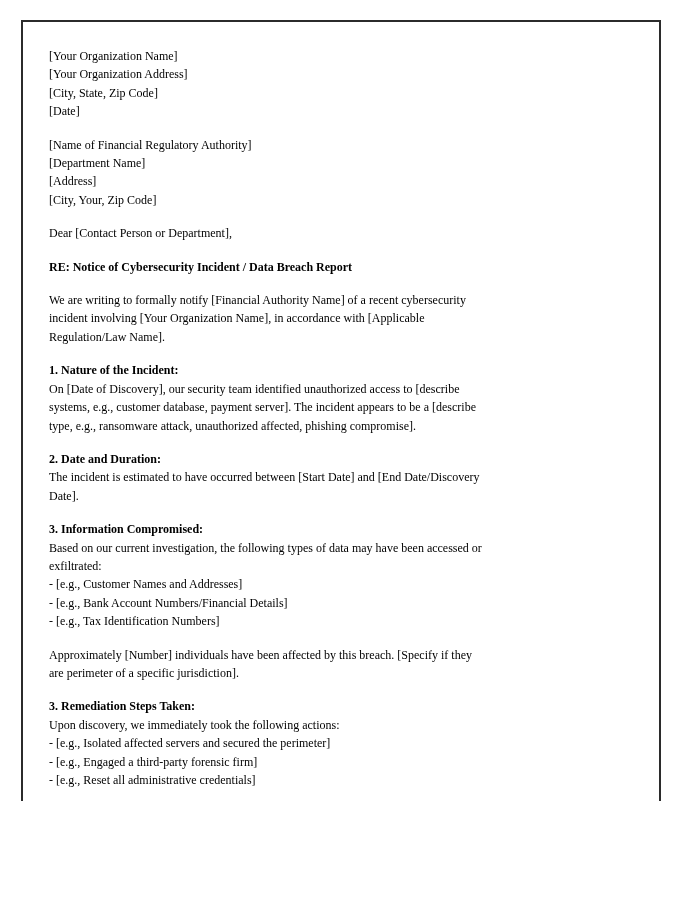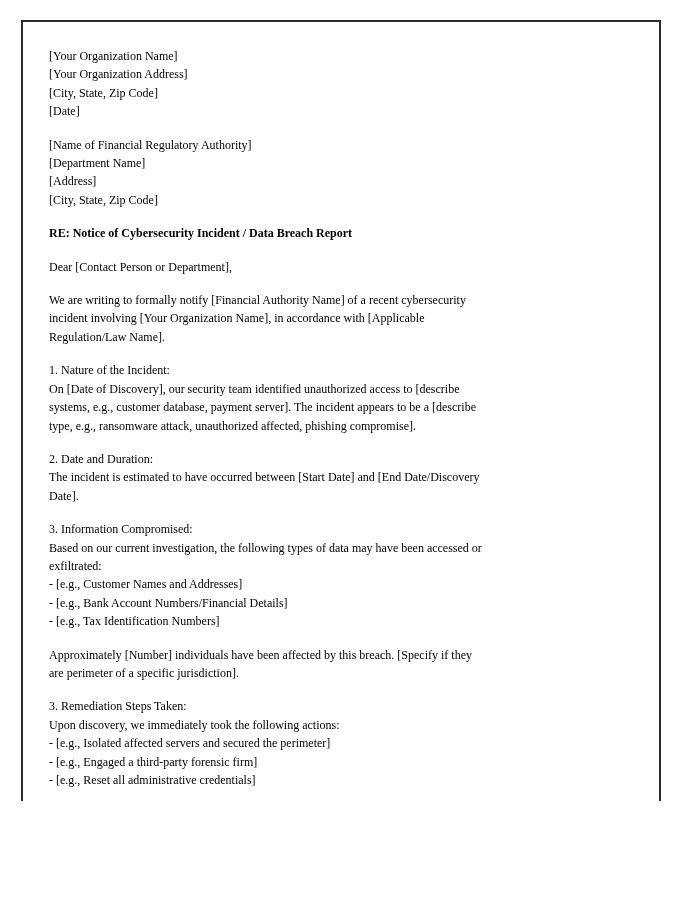--- a/index.html
+++ b/index.html
@@ -37,21 +37,21 @@
     margin: 0 0 15px 0;
     white-space: pre-line;
   }
   .bold {
     font-weight: bold;
   }
   .section {
     margin: 0 0 15px 0;
   }
   .section .section-heading {
-    font-weight: normal;
+    font-weight: bold;
     white-space: pre-line;
   }
   .section .section-body {
     white-space: pre-line;
   }
 </style>
 </head>
 <body>
 
 <div class="canvas">
@@ -59,25 +59,25 @@
     <div class="letter-content">
 
       <div class="para">[Your Organization Name]
 [Your Organization Address]
 [City, State, Zip Code]
 [Date]</div>
 
       <div class="para">[Name of Financial Regulatory Authority]
 [Department Name]
 [Address]
-[City, State, Zip Code]</div>
+[City, Your, Zip Code]</div>
+
+      <div class="para">Dear [Contact Person or Department],</div>
 
       <div class="para bold">RE: Notice of Cybersecurity Incident / Data Breach Report</div>
-
-      <div class="para">Dear [Contact Person or Department],</div>
 
       <div class="para">We are writing to formally notify [Financial Authority Name] of a recent cybersecurity
 incident involving [Your Organization Name], in accordance with [Applicable
 Regulation/Law Name].</div>
 
       <div class="section">
         <div class="section-heading">1. Nature of the Incident:</div>
         <div class="section-body">On [Date of Discovery], our security team identified unauthorized access to [describe
 systems, e.g., customer database, payment server]. The incident appears to be a [describe
 type, e.g., ransomware attack, unauthorized affected, phishing compromise].</div>

